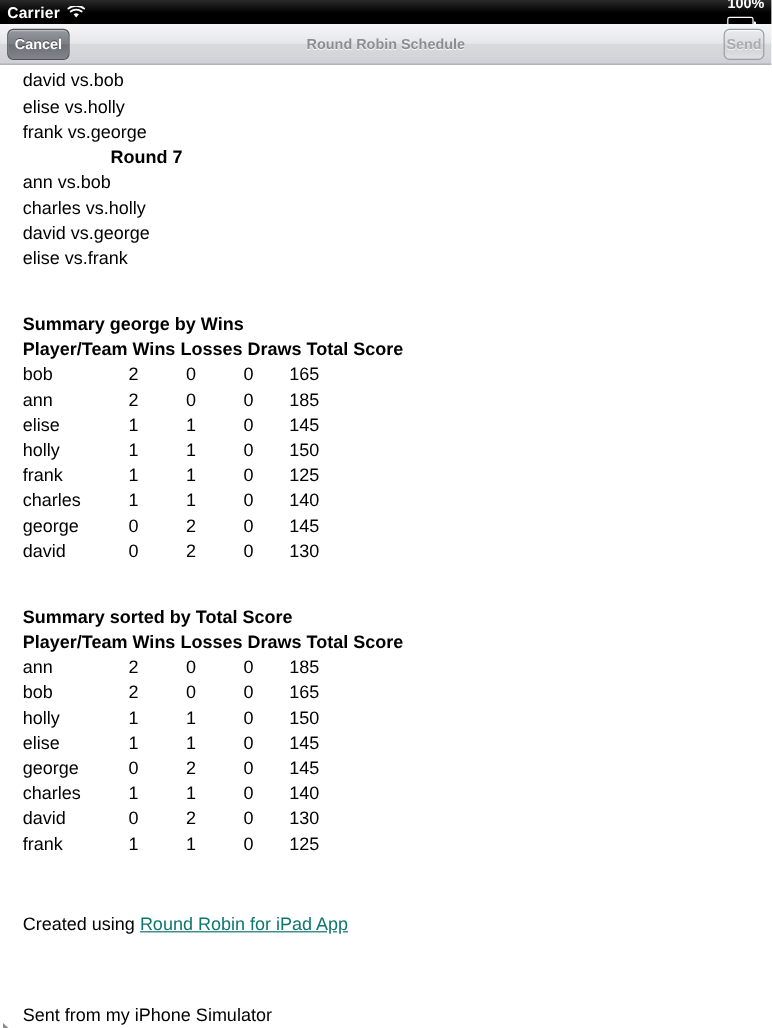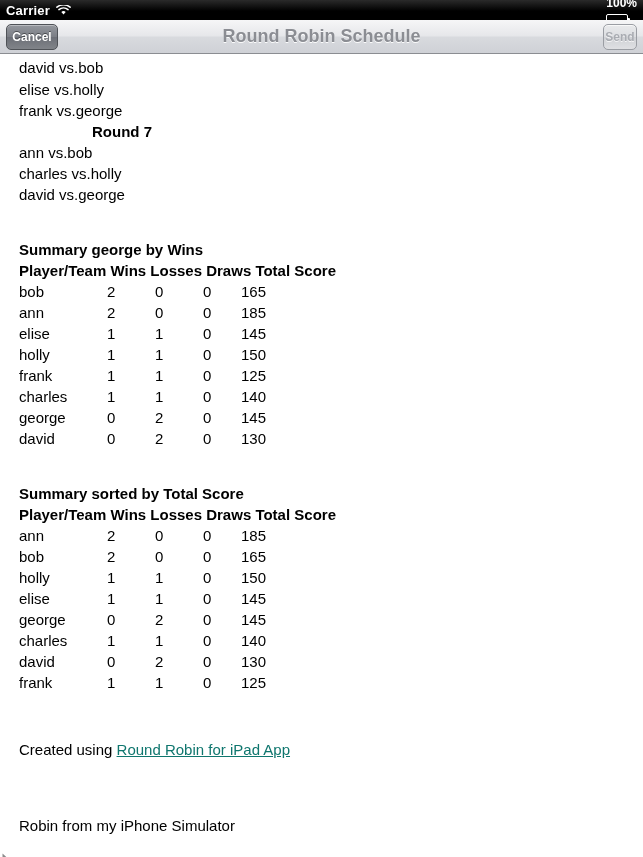--- a/index.html
+++ b/index.html
@@ -104,21 +104,21 @@
        #f6f6f7 0%,
        #e6e7ea 48%,
        #d8dade 52%,
        #cfd1d6 100%);
     border-bottom: 1px solid #8b8d92;
   }
   .nav-title {
     position: absolute;
     left: 0; right: 0;
     text-align: center;
-    font-size: 18px;
+    font-size: 12px;
     font-weight: bold;
     color: #8b8d93;
     text-shadow: 0 1px 0 rgba(255,255,255,0.9);
     pointer-events: none;
   }
   .nav-btn {
     position: relative;
     z-index: 2;
     font-size: 12px;
     font-weight: bold;
@@ -266,20 +266,21 @@
 
   <div class="line first">david vs.bob</div>
   <div class="line">elise vs.holly</div>
   <div class="line">frank vs.george</div>
 
   <div class="round-heading">Round 7</div>
 
   <div class="line">ann vs.bob</div>
   <div class="line">charles vs.holly</div>
   <div class="line">david vs.george</div>
+  <div class="line">elise vs.frank</div>
 
   <div class="spacer-lg"></div>
 
   <div class="summary-title">Summary george by Wins</div>
   <div class="table-head"><span>Player/Team</span> <span>Wins</span> <span>Losses</span> <span>Draws</span> <span>Total Score</span></div>
 
   <div class="trow">
     <span class="c-name">bob</span>
     <span class="c-wins">2</span>
     <span class="c-loss">0</span>
@@ -399,20 +400,20 @@
   </div>
 
   <div class="spacer-lg"></div>
   <div class="spacer-sm"></div>
 
   <div class="footer-line"><span>Created using </span><a class="app-link" href="#">Round Robin for iPad App</a></div>
 
   <div class="spacer-lg"></div>
   <div class="spacer-md"></div>
 
-  <div class="footer-line">Robin from my iPhone Simulator</div>
+  <div class="footer-line">Sent from my iPhone Simulator</div>
 
   <span class="caret">
     <svg width="7" height="9" viewBox="0 0 7 9">
       <path d="M0.5 0.5 L0.5 8.5 L2.6 6.4 L4.0 8.8 L5.2 8.2 L3.8 5.9 L6.4 5.9 Z" fill="#000000"></path>
     </svg>
   </span>
 </div>
 
 </body></html>

